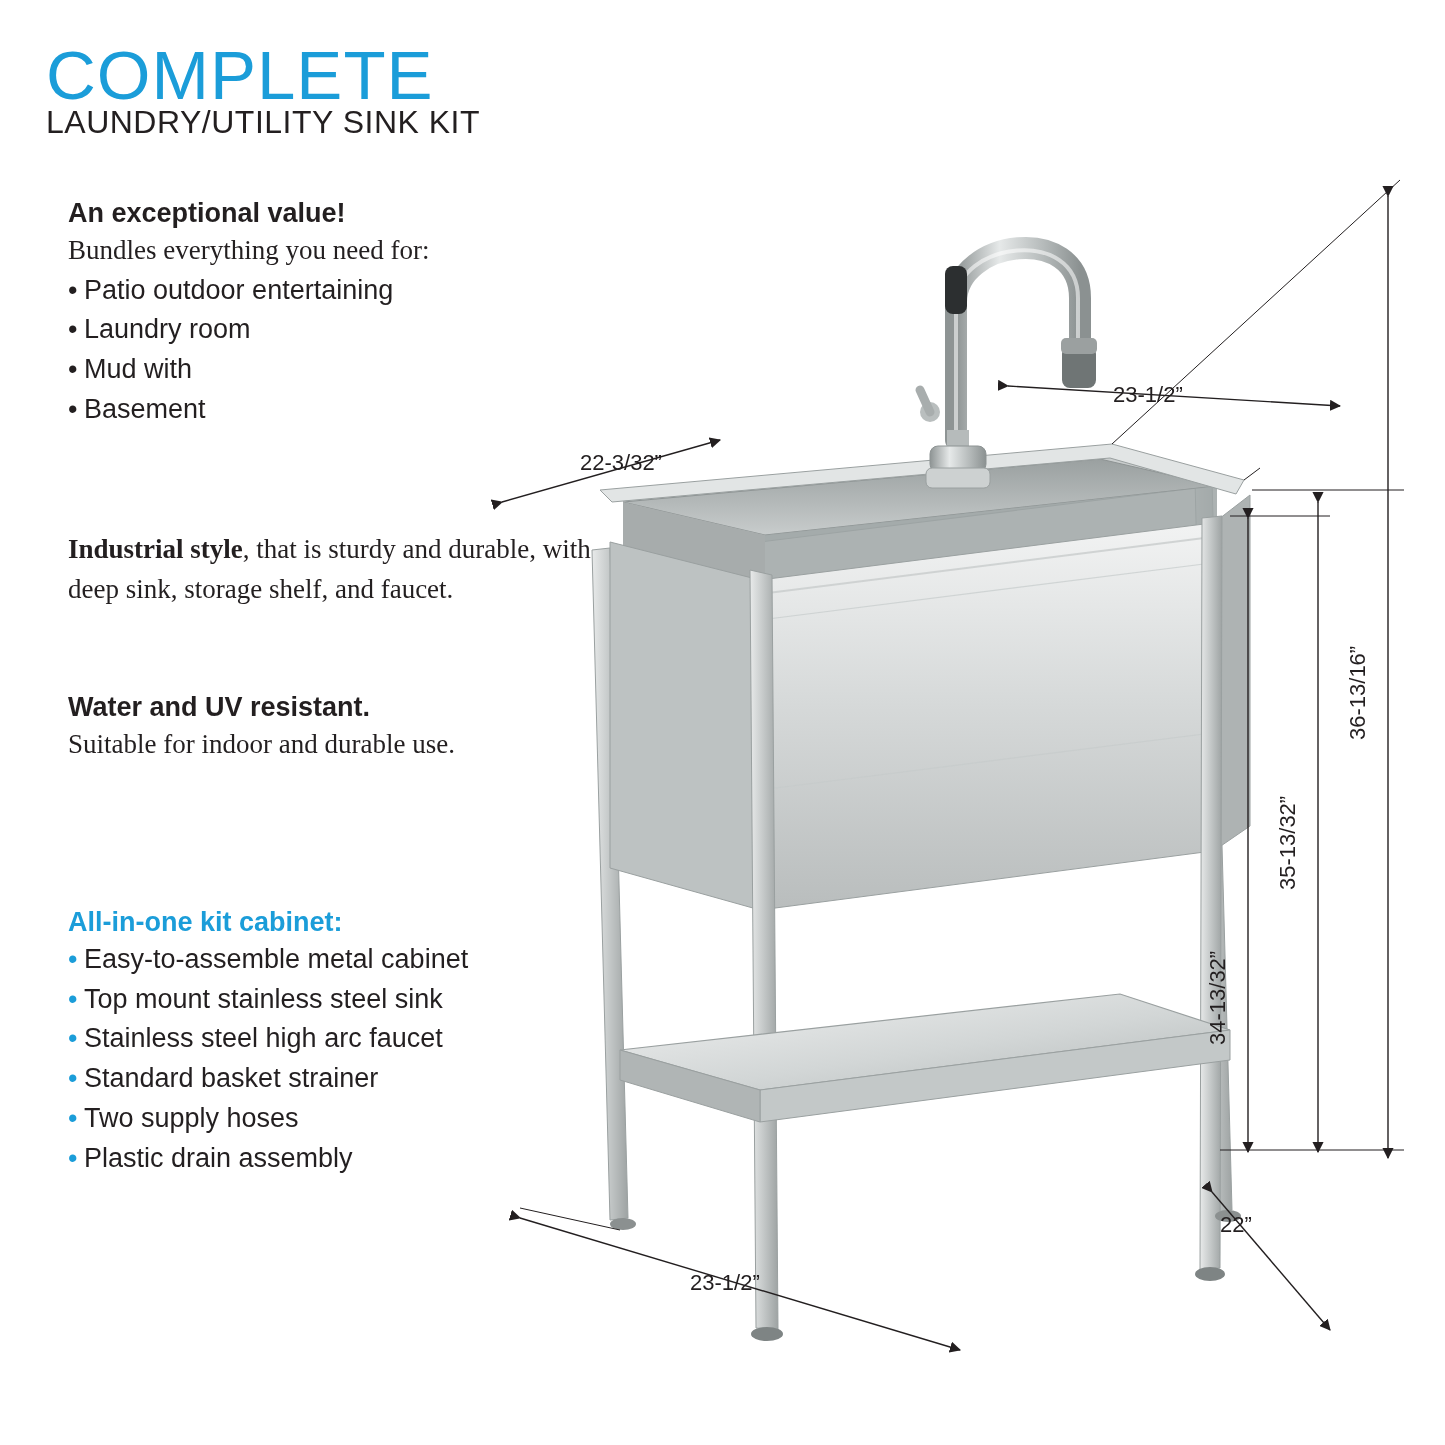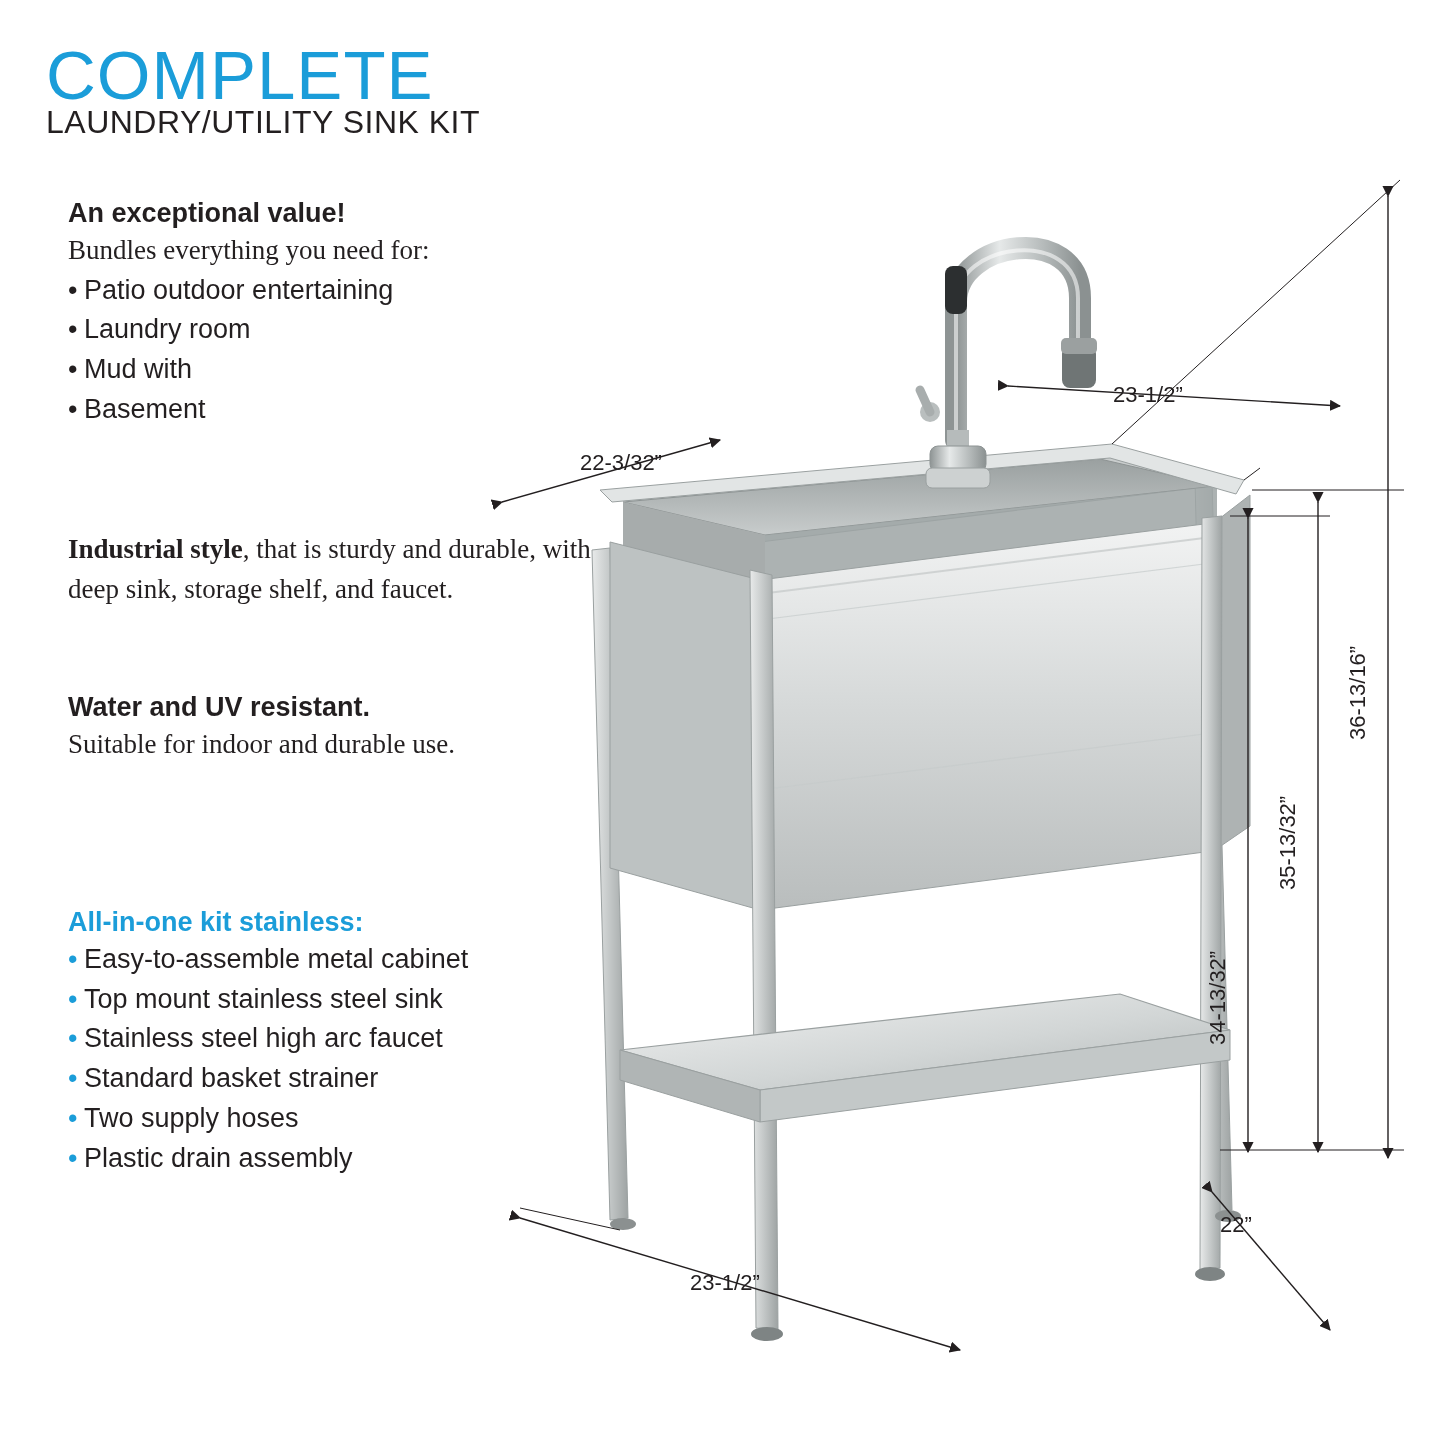--- a/index.html
+++ b/index.html
@@ -72,21 +72,21 @@
       <span class="blk-head" style="display:inline">Industrial style</span><span>, that is sturdy and durable, with deep sink, storage shelf, and faucet.</span>
     </div>
   </div>
 
   <div class="copy" id="blk-water">
     <div class="blk-head">Water and UV resistant.</div>
     <div class="blk-text">Suitable for indoor and durable use.</div>
   </div>
 
   <div class="copy" id="blk-kit">
-    <div class="blk-head accent">All-in-one kit stainless:</div>
+    <div class="blk-head accent">All-in-one kit cabinet:</div>
     <ul class="bullets accent-dot">
       <li><span class="dot">•</span><span>Easy-to-assemble metal cabinet</span></li>
       <li><span class="dot">•</span><span>Top mount stainless steel sink</span></li>
       <li><span class="dot">•</span><span>Stainless steel high arc faucet</span></li>
       <li><span class="dot">•</span><span>Standard basket strainer</span></li>
       <li><span class="dot">•</span><span>Two supply hoses</span></li>
       <li><span class="dot">•</span><span>Plastic drain assembly</span></li>
     </ul>
   </div>
 

